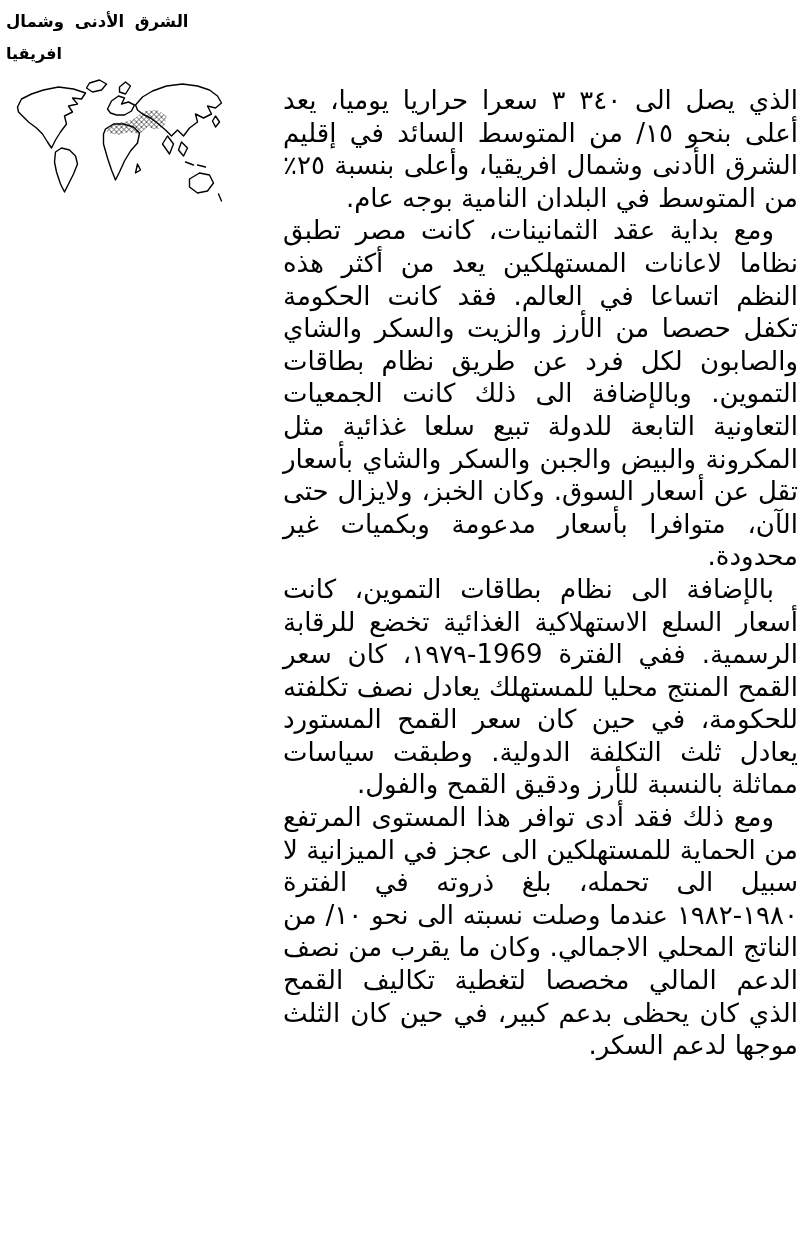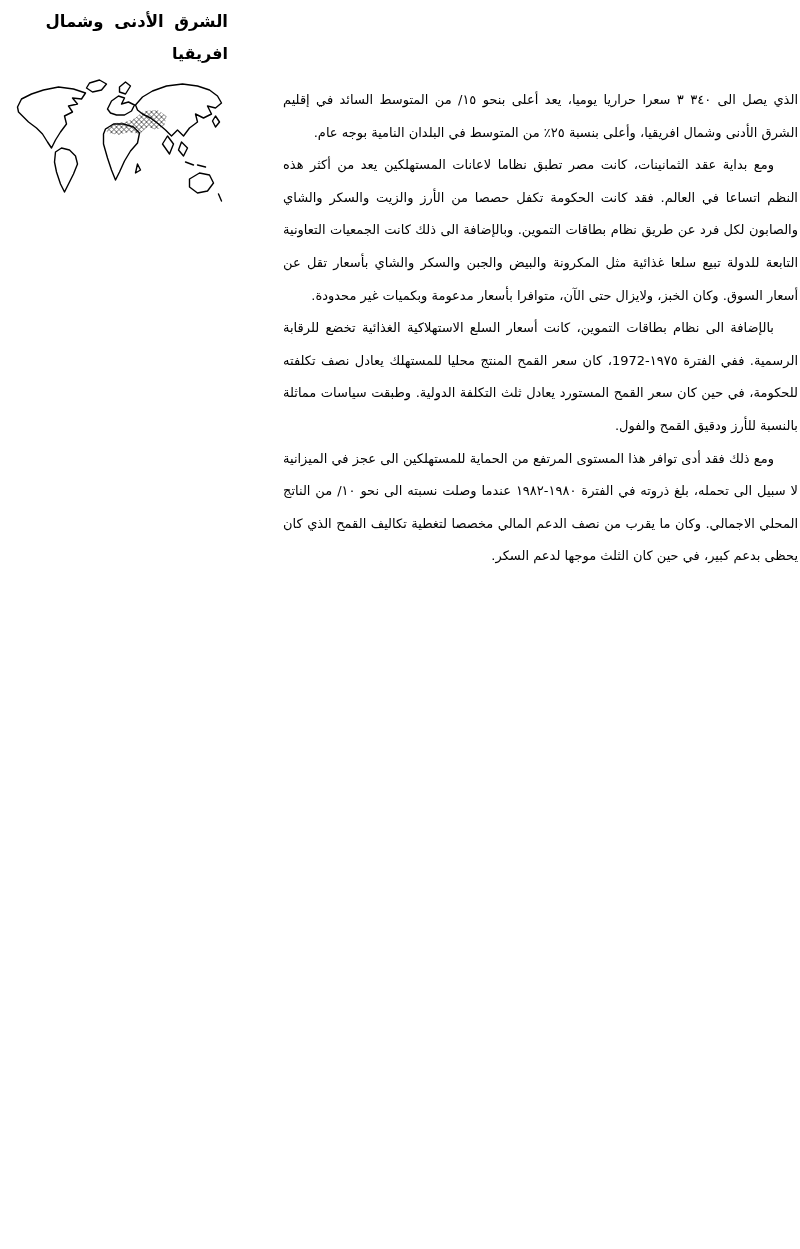--- a/index.html
+++ b/index.html
@@ -9,21 +9,21 @@
     color: #000000;
     position: relative;
     overflow: hidden;
     font-family: "DejaVu Sans", sans-serif;
   }
   .region-header {
     position: absolute;
     left: 6px; top: 12px;
     width: 222px;
     direction: rtl;
-    text-align: right;
+    text-align: left;
   }
   .heading-l1 {
     font-size: 16.5px;
     font-weight: bold;
     word-spacing: 5px;
     white-space: nowrap;
   }
   .heading-l2 {
     font-size: 16px;
     font-weight: bold;
@@ -33,21 +33,21 @@
     margin-top: 9px;
     width: 218px;
     height: 142px;
   }
   .article {
     position: absolute;
     left: 283px; top: 84px;
     width: 515px;
     direction: rtl;
     text-align: justify;
-    font-size: 13px;
+    font-size: 26px;
     line-height: 32.6px;
     letter-spacing: 0.1px;
   }
   .article p { margin: 0; padding: 0; }
   .article p.indent { text-indent: 24px; }
 </style>
 </head>
 <body>
 
 <header class="region-header">
@@ -77,15 +77,15 @@
         <path d="M178 107 L188 101 198 103 202 111 196 119 186 121 178 115 Z"></path>
         <path d="M207 122 L210 129"></path>
       </g>
     </svg>
   </div>
 </header>
 
 <main class="article">
   <p>الذي يصل الى ٣&nbsp;٣٤٠ سعرا حراريا يوميا، يعد أعلى بنحو ١٥/ من المتوسط السائد في إقليم الشرق الأدنى وشمال افريقيا، وأعلى بنسبة ٢٥٪ من المتوسط في البلدان النامية بوجه عام.</p>
   <p class="indent">ومع بداية عقد الثمانينات، كانت مصر تطبق نظاما لاعانات المستهلكين يعد من أكثر هذه النظم اتساعا في العالم. فقد كانت الحكومة تكفل حصصا من الأرز والزيت والسكر والشاي والصابون لكل فرد عن طريق نظام بطاقات التموين. وبالإضافة الى ذلك كانت الجمعيات التعاونية التابعة للدولة تبيع سلعا غذائية مثل المكرونة والبيض والجبن والسكر والشاي بأسعار تقل عن أسعار السوق. وكان الخبز، ولايزال حتى الآن، متوافرا بأسعار مدعومة وبكميات غير محدودة.</p>
-  <p class="indent">بالإضافة الى نظام بطاقات التموين، كانت أسعار السلع الاستهلاكية الغذائية تخضع للرقابة الرسمية. ففي الفترة ١٩٧٥-1972، كان سعر القمح المنتج محليا للمستهلك يعادل نصف تكلفته للحكومة، في حين كان سعر القمح المستورد يعادل ثلث التكلفة الدولية. وطبقت سياسات مماثلة بالنسبة للأرز ودقيق القمح والفول.</p>
+  <p class="indent">بالإضافة الى نظام بطاقات التموين، كانت أسعار السلع الاستهلاكية الغذائية تخضع للرقابة الرسمية. ففي الفترة 1969-١٩٧٩، كان سعر القمح المنتج محليا للمستهلك يعادل نصف تكلفته للحكومة، في حين كان سعر القمح المستورد يعادل ثلث التكلفة الدولية. وطبقت سياسات مماثلة بالنسبة للأرز ودقيق القمح والفول.</p>
   <p class="indent">ومع ذلك فقد أدى توافر هذا المستوى المرتفع من الحماية للمستهلكين الى عجز في الميزانية لا سبيل الى تحمله، بلغ ذروته في الفترة ١٩٨٠-١٩٨٢ عندما وصلت نسبته الى نحو ١٠/ من الناتج المحلي الاجمالي. وكان ما يقرب من نصف الدعم المالي مخصصا لتغطية تكاليف القمح الذي كان يحظى بدعم كبير، في حين كان الثلث موجها لدعم السكر.</p>
 </main>
 
 </body></html>

